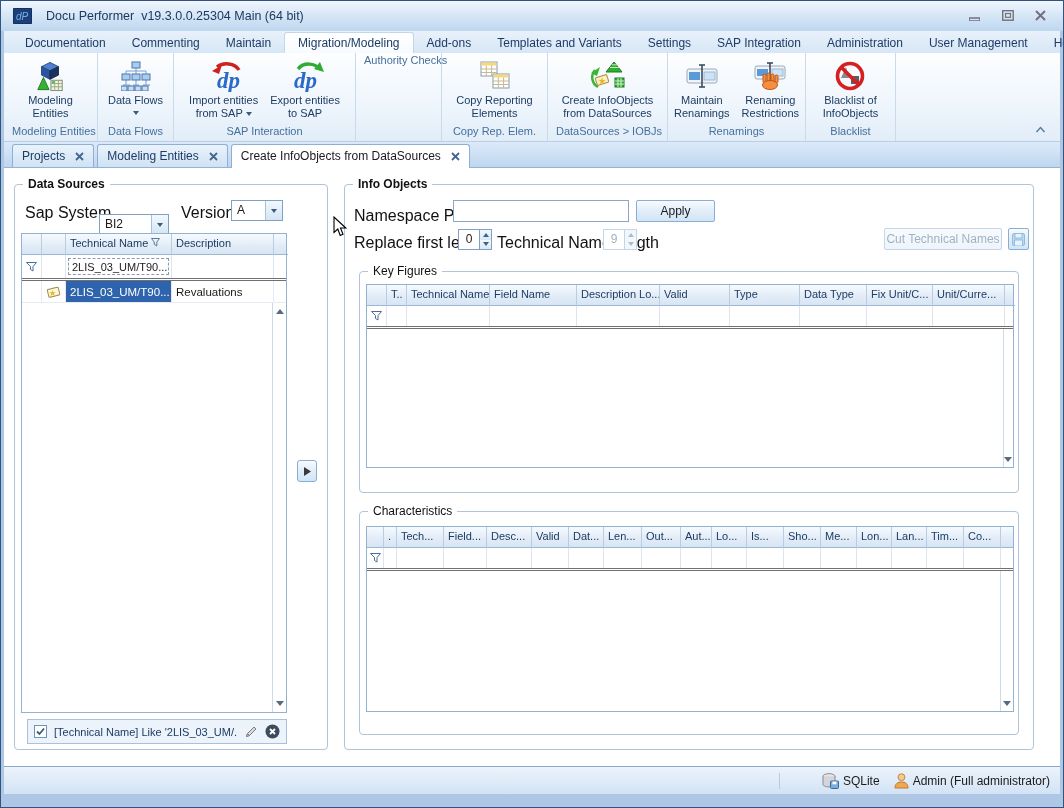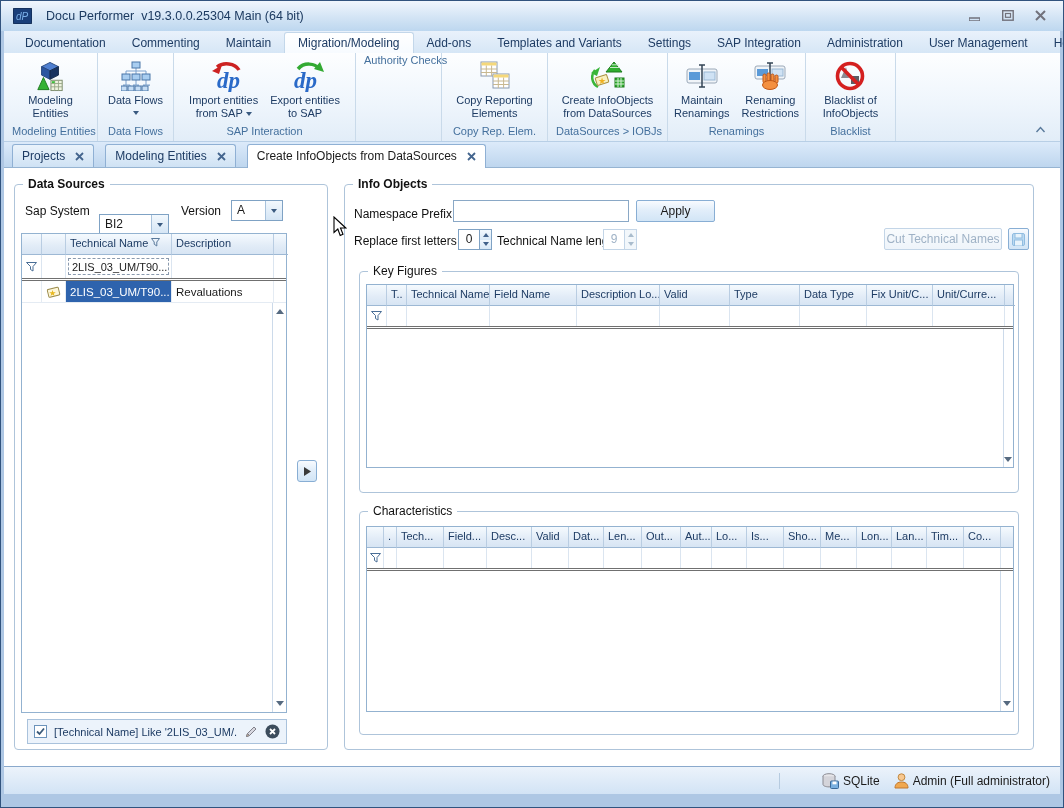--- a/index.html
+++ b/index.html
@@ -36,34 +36,34 @@
   .rbtn { display:flex; flex-direction:column; align-items:center; padding:2px 6px 0; border-radius:3px; cursor:default; }
   .ric { height:36px; display:flex; align-items:center; justify-content:center; }
   .rlbl { font-size:11px; line-height:13px; color:#1e3c64; text-align:center; white-space:nowrap; }
   .rcaption { font-size:11px; color:#44709d; text-align:center; padding:1px 8px 4px; white-space:nowrap; }
   .caret { width:0; height:0; border-left:3px solid transparent; border-right:3px solid transparent;
            border-top:4px solid #3a5a80; display:inline-block; vertical-align:middle; }
   .ribbon-collapse { position:absolute; right:14px; bottom:5px; }
 
   
   .tabbar { height:26px; flex:none; background:linear-gradient(#dceafa,#bed6ee);
-            display:flex; align-items:flex-end; padding:0 0 0 8px; border-bottom:1px solid #96b4d2;gap:8px; }
+            display:flex; align-items:flex-end; padding:0 0 0 8px; border-bottom:1px solid #96b4d2; }
   .dtab { display:flex; align-items:center; gap:10px; padding:4px 9px 4px; margin-right:3px;
           background:linear-gradient(#eaf3fb,#cfe2f4); border:1px solid #8fb0d4; border-bottom:none;
           border-radius:3px 3px 0 0; color:#1e3c64; white-space:nowrap; cursor:default; }
   .dtab.active { background:#fff; color:#1a1a1a; margin-bottom:-1px; padding-bottom:5px; position:relative; z-index:2; }
 
   
   .content { position:relative; flex:1; background:#fff; overflow:hidden; }
 
   .groupbox { position:absolute; border:1px solid #aec4da; border-radius:4px; background:#fff; }
   .gb-title { position:absolute; top:-8px; left:8px; background:#fff; padding:0 5px; font-size:12px; color:#111; }
   .gb-title.bold { font-weight:bold; }
 
-  .lbl { position:absolute; font-size:12px; color:#111; white-space:nowrap; }
+  .lbl { position:absolute; font-size:16px; color:#111; white-space:nowrap; }
 
   .combo { position:absolute; display:flex; border:1px solid #7fa2c4; background:#fff; height:21px; }
   .combo .cval { flex:1; padding:2px 5px 0; font-size:12px; overflow:hidden; white-space:nowrap; }
   .combo .cbtn { width:17px; flex:none; background:linear-gradient(#f2f8fd,#d4e5f5); border-left:1px solid #a8c2dc;
                  display:flex; align-items:center; justify-content:center; }
 
   .btn { position:absolute; border:1px solid #88aed4; border-radius:2px; font-size:12px; color:#1a1a1a;
          background:linear-gradient(#f8fbfe,#e2eefa 45%,#d2e5f6); display:flex; align-items:center; justify-content:center; cursor:default; }
   .btn.disabled { border-color:#c3d5e7; color:#9fb2c6; background:linear-gradient(#f8fbfd,#eef4fa); }
 

